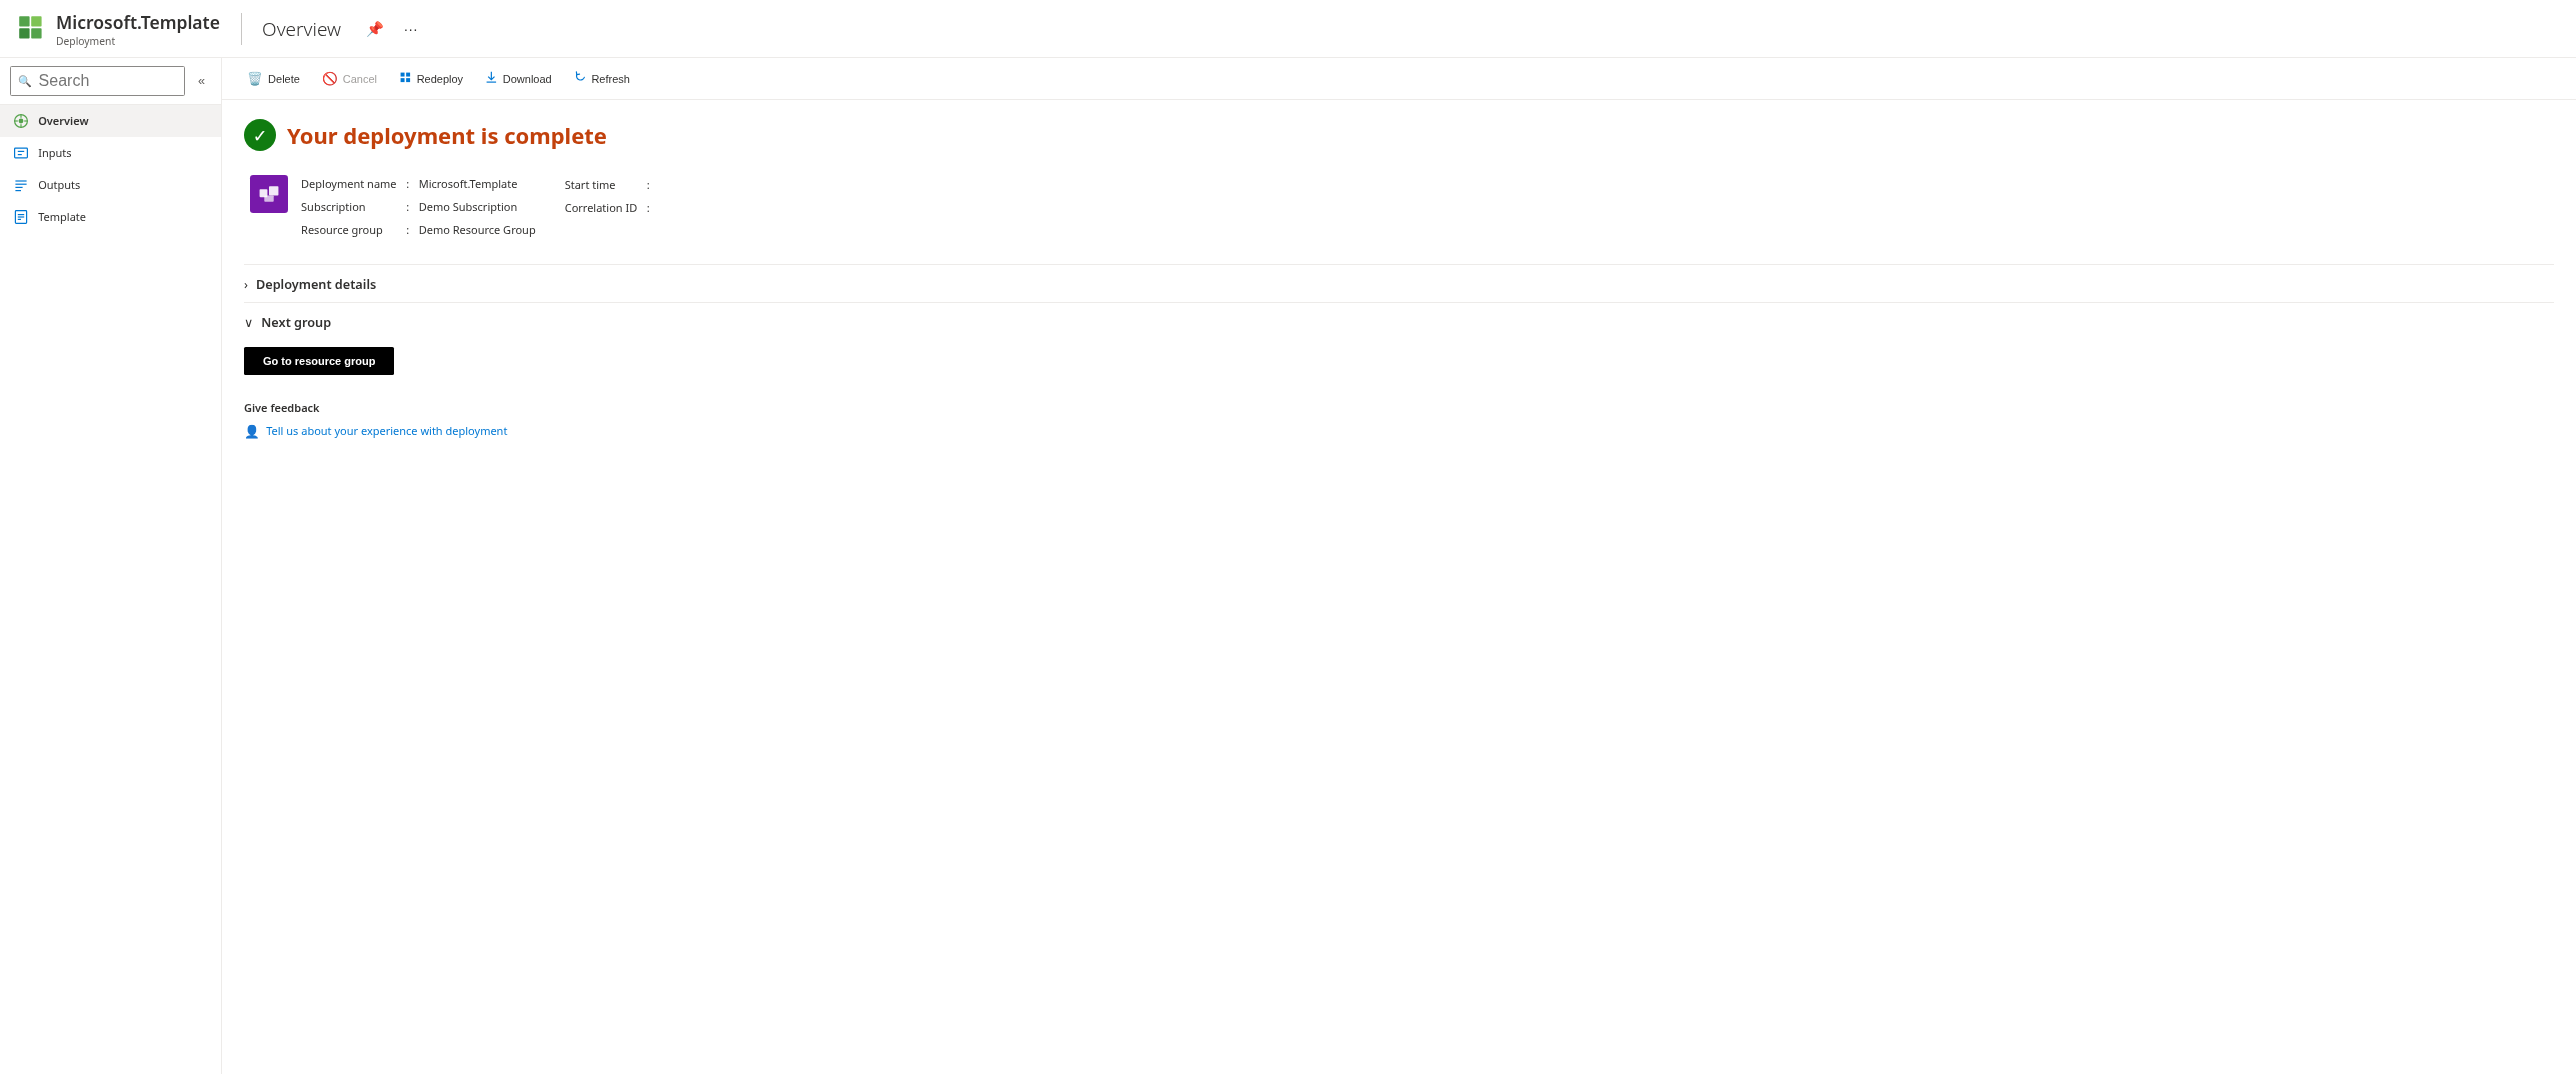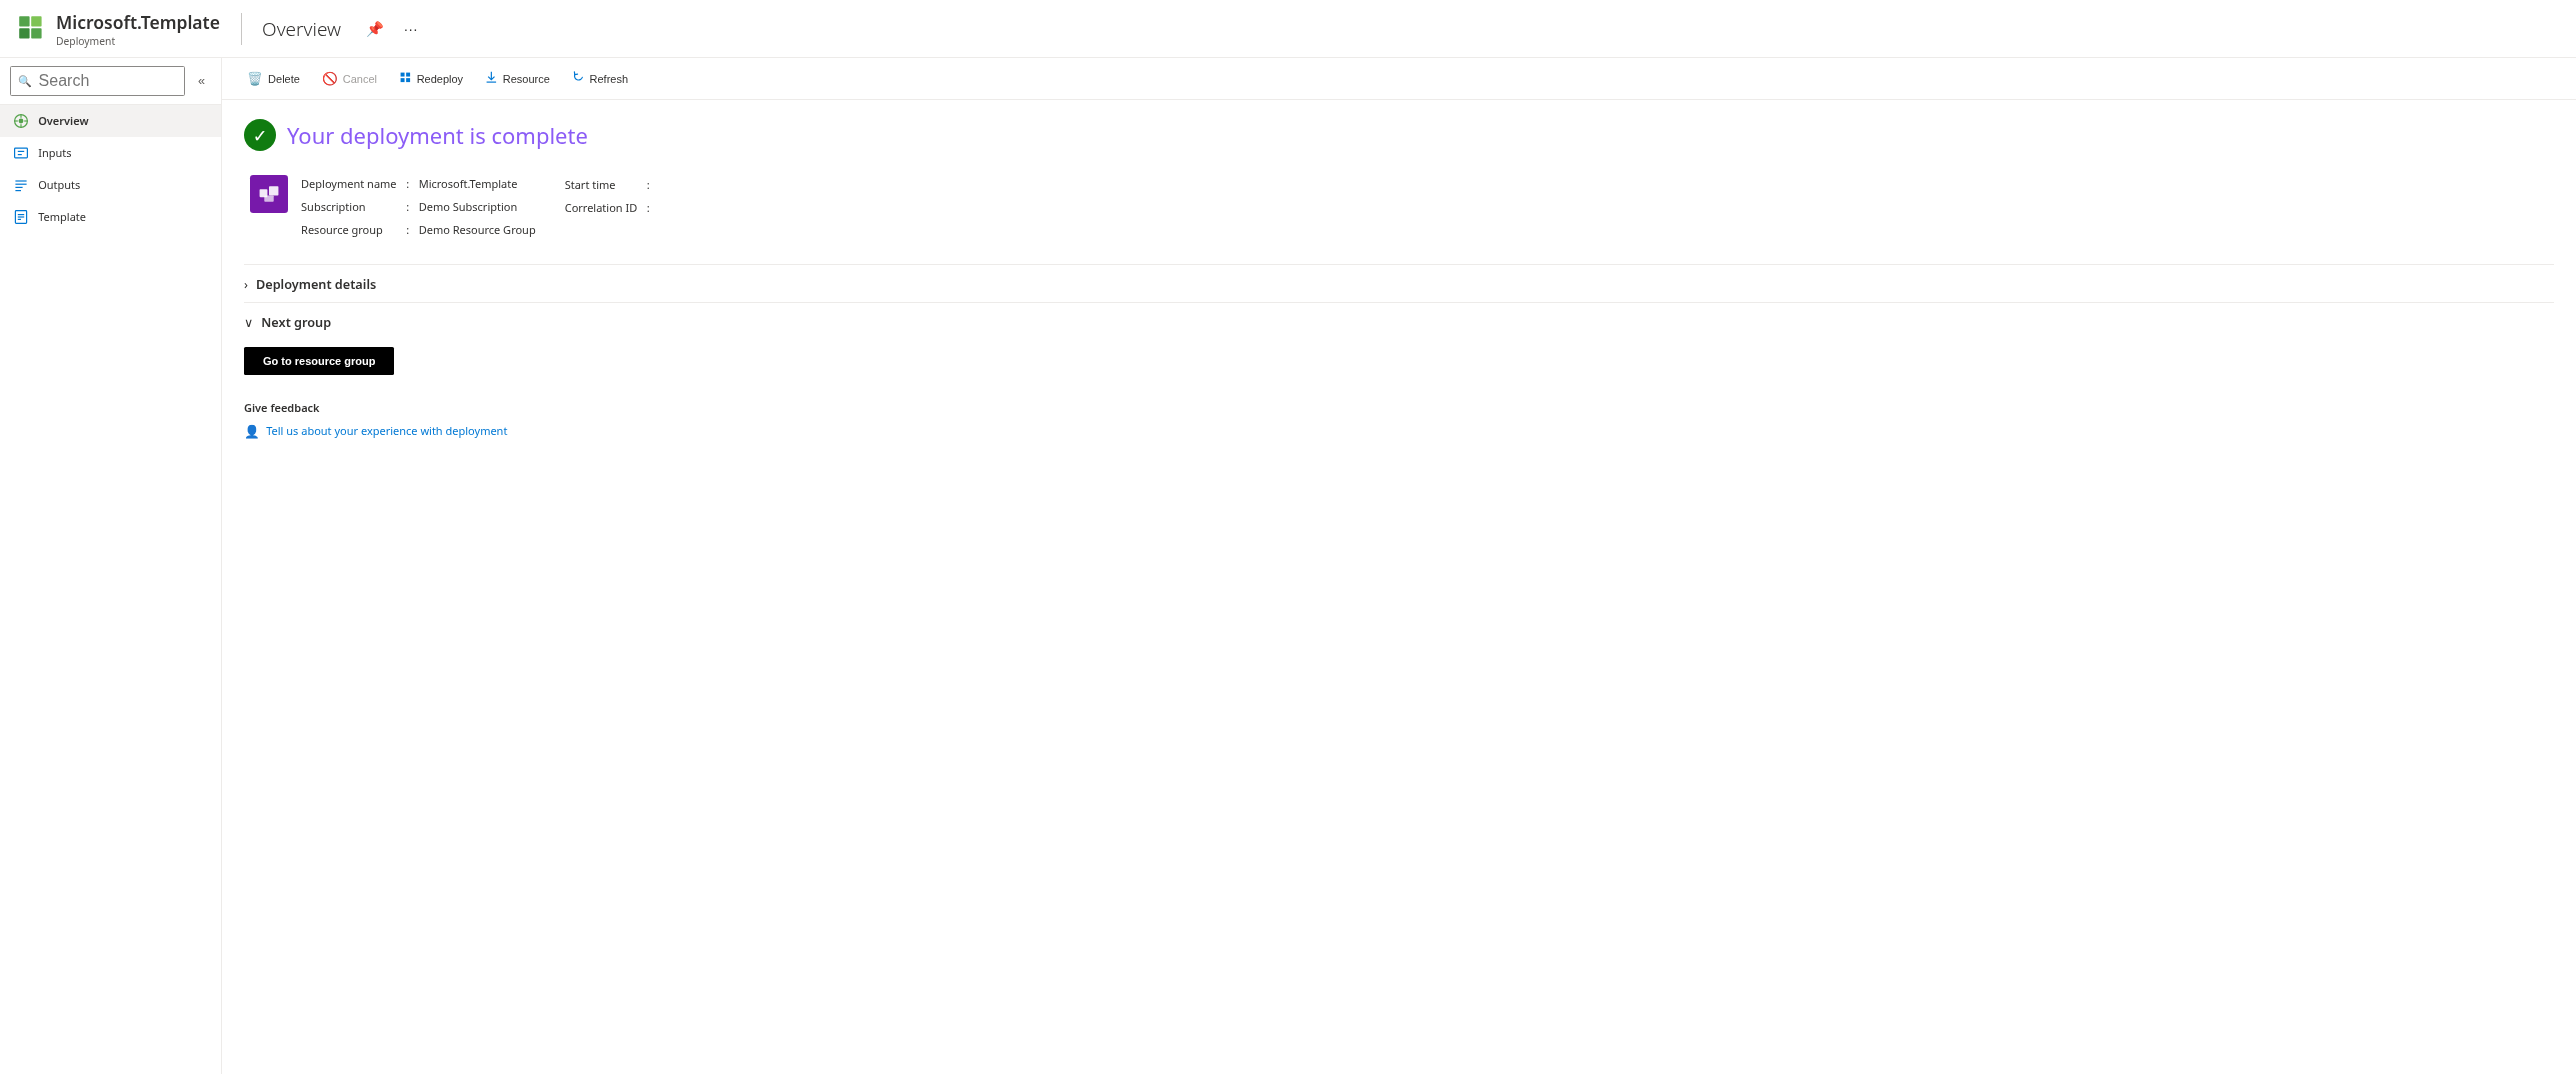--- a/index.html
+++ b/index.html
@@ -40,21 +40,21 @@
     .toolbar { display: flex; align-items: center; gap: 3.2px; padding: 8px 16px; border-bottom: 0.8px solid #edebe9; }
     .toolbar-btn { display: flex; align-items: center; gap: 4.8px; padding: 4.8px 9.5px; background: none; border: none; cursor: pointer; font-size: 11px; color: #323130; border-radius: 1.6px; }
     .toolbar-btn.disabled { color: #a19f9d; cursor: default; }
     .toolbar-btn .btn-icon { font-size: 12.7px; }
     
     
     .main-content { padding: 19px 22px; flex: 1; }
     
     .deployment-status { display: flex; align-items: center; gap: 11px; margin-bottom: 22px; }
     .status-icon-circle { width: 32px; height: 32px; border-radius: 50%; background: #107c10; display: flex; align-items: center; justify-content: center; color: #fff; font-size: 17.5px; flex-shrink: 0; }
-    .status-title { font-size: 22px; font-weight: 400; color: #8b5cf6; }
+    .status-title { font-size: 22px; font-weight: 700; color: #c2410c; }
     
     .deployment-info { display: flex; gap: 29px; margin-bottom: 25.4px; margin-left: 6.4px; }
     .deployment-info-left { display: flex; align-items: flex-start; gap: 12.7px; }
     .deployment-logo { width: 38px; height: 38px; background: #7719aa; border-radius: 3.2px; display: flex; align-items: center; justify-content: center; color: #fff; font-size: 17.5px; flex-shrink: 0; margin-top: 1.6px; }
     .info-table { display: grid; grid-template-columns: auto auto auto; gap: 3.2px 6.4px; }
     .info-label { color: #323130; font-size: 11px; padding: 2.4px 0; }
     .info-colon { color: #323130; padding: 2.4px 3.2px; }
     .info-value { color: #323130; font-size: 11px; padding: 2.4px 0; }
     
     .deployment-info-right { display: grid; grid-template-columns: auto auto auto; gap: 3.2px 6.4px; align-content: start; margin-top: 1.6px; }
@@ -188,21 +188,21 @@
           <span>Redeploy</span>
         </button>
         <button class="toolbar-btn">
           <span class="btn-icon">
             <svg width="12.7" height="12.7" viewBox="0 0 16 16" fill="none">
               <line x1="8" y1="1" x2="8" y2="11" stroke="#0078d4" stroke-width="1.5"></line>
               <polyline points="4,7 8,11 12,7" stroke="#0078d4" stroke-width="1.5" fill="none"></polyline>
               <line x1="2" y1="14" x2="14" y2="14" stroke="#0078d4" stroke-width="1.5"></line>
             </svg>
           </span>
-          <span>Resource</span>
+          <span>Download</span>
         </button>
         <button class="toolbar-btn">
           <span class="btn-icon">
             <svg width="12.7" height="12.7" viewBox="0 0 16 16" fill="none">
               <path d="M13 8A5 5 0 1 1 3.5 4.5" stroke="#0078d4" stroke-width="1.5" fill="none" stroke-linecap="round"></path>
               <polyline points="3,1 3.5,4.5 7,4" stroke="#0078d4" stroke-width="1.5" fill="none" stroke-linecap="round" stroke-linejoin="round"></polyline>
             </svg>
           </span>
           <span>Refresh</span>
         </button>

